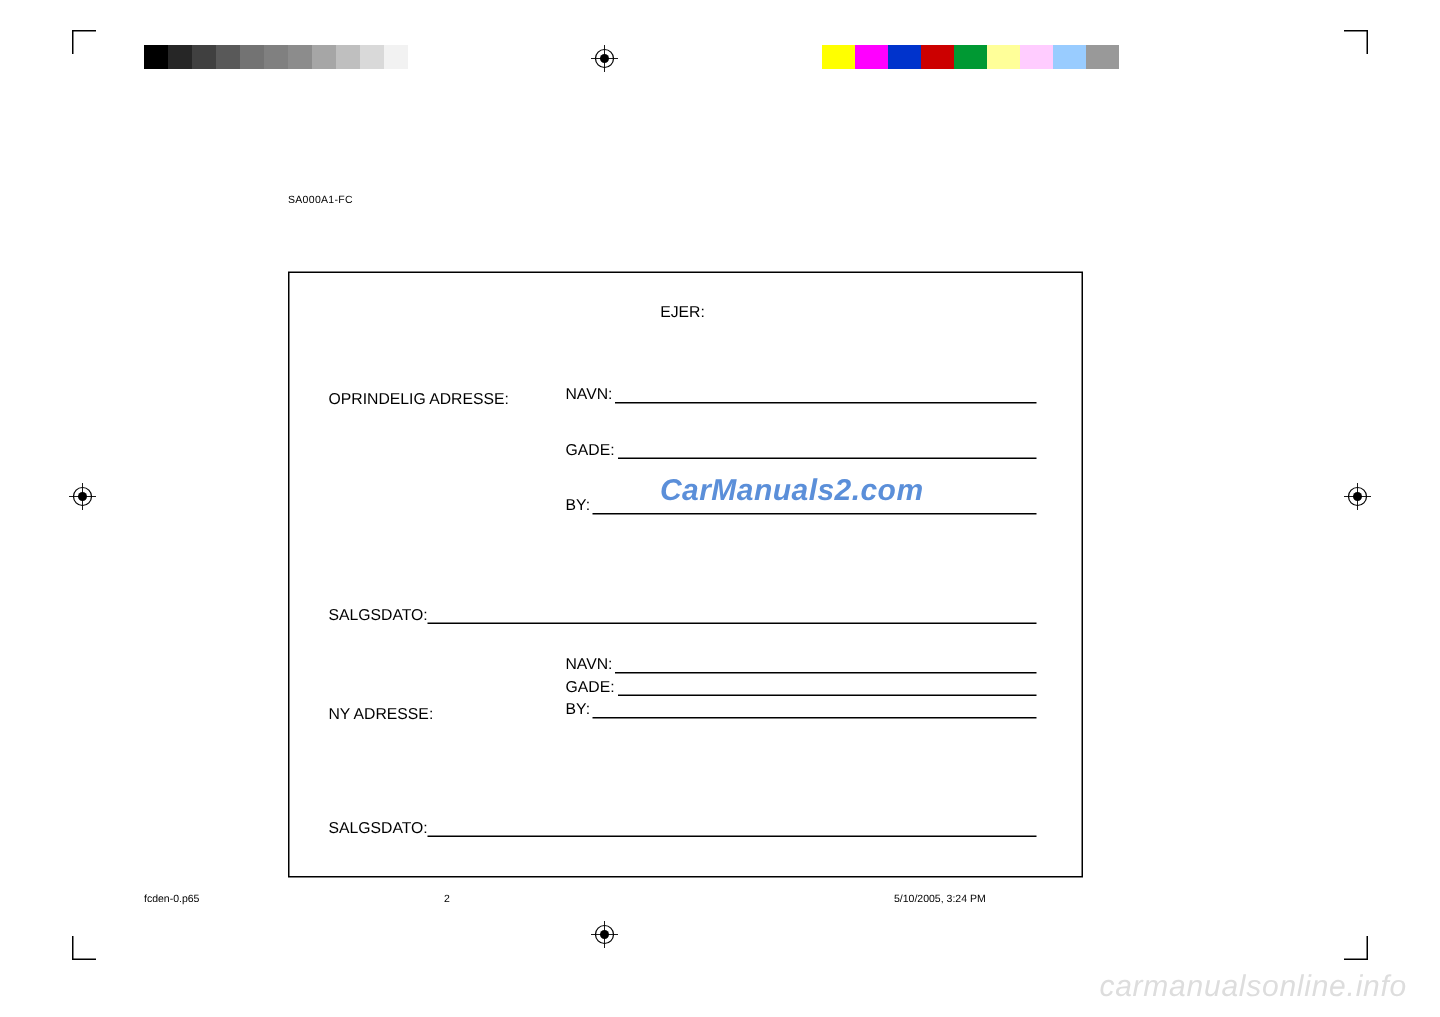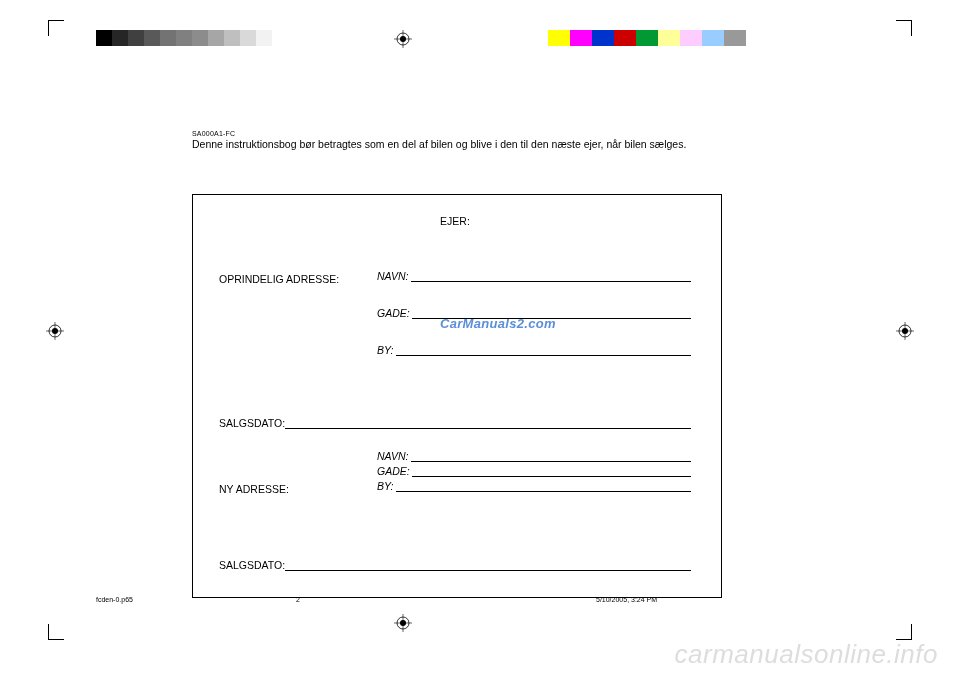--- a/index.html
+++ b/index.html
@@ -93,21 +93,20 @@
       flex-shrink: 0;
       margin-top: 34px;
     }
     .field-col {
       flex: 1;
     }
     .field-line {
       display: flex;
       align-items: flex-end;
       margin-bottom: 3px;
-      font-style: italic;
     }
     .field-label {
       white-space: nowrap;
     }
     .underline {
       flex: 1;
       border-bottom: 1px solid #000;
       margin-left: 2px;
       height: 12px;
     }
@@ -128,32 +127,32 @@
       margin-left: 0;
     }
     .spacer {
       height: 14px;
     }
 
     .watermark-center {
       position: absolute;
       top: 316px;
       left: 440px;
-      font-size: 13px;
+      font-size: 20px;
       font-weight: bold;
       color: #5b8fd9;
       font-style: italic;
       letter-spacing: 0.3px;
       pointer-events: none;
     }
     .watermark-bottom {
       position: absolute;
       bottom: 8px;
       right: 22px;
-      font-size: 26px;
+      font-size: 20px;
       color: #ddd;
       font-style: italic;
       letter-spacing: 0.5px;
       pointer-events: none;
     }
 
     .footer {
       position: absolute;
       top: 596px;
       left: 96px;
@@ -221,21 +220,20 @@
   </svg>
 <svg class="reg-mark" style="top:322px; left:896px;" viewBox="0 0 18 18">
     <circle cx="9" cy="9" r="6" fill="none" stroke="#000" stroke-width="0.8"></circle>
     <circle cx="9" cy="9" r="3" fill="#000"></circle>
     <line x1="9" y1="0" x2="9" y2="18" stroke="#000" stroke-width="0.6"></line>
     <line x1="0" y1="9" x2="18" y2="9" stroke="#000" stroke-width="0.6"></line>
   </svg>
 
 <div class="content">
   <div class="code">SA000A1-FC</div>
-  <div class="instruction">Denne instruktionsbog bør betragtes som en del af bilen og blive i den til den næste ejer, når bilen sælges.</div>
 
   <div class="owner-box">
     <div class="ejer-header">EJER:</div>
 
     <div class="row">
       <div class="left-label">OPRINDELIG ADRESSE:</div>
       <div class="field-col">
         <div class="field-line">
             <span class="field-label">NAVN:</span>
             <span class="underline"></span>

